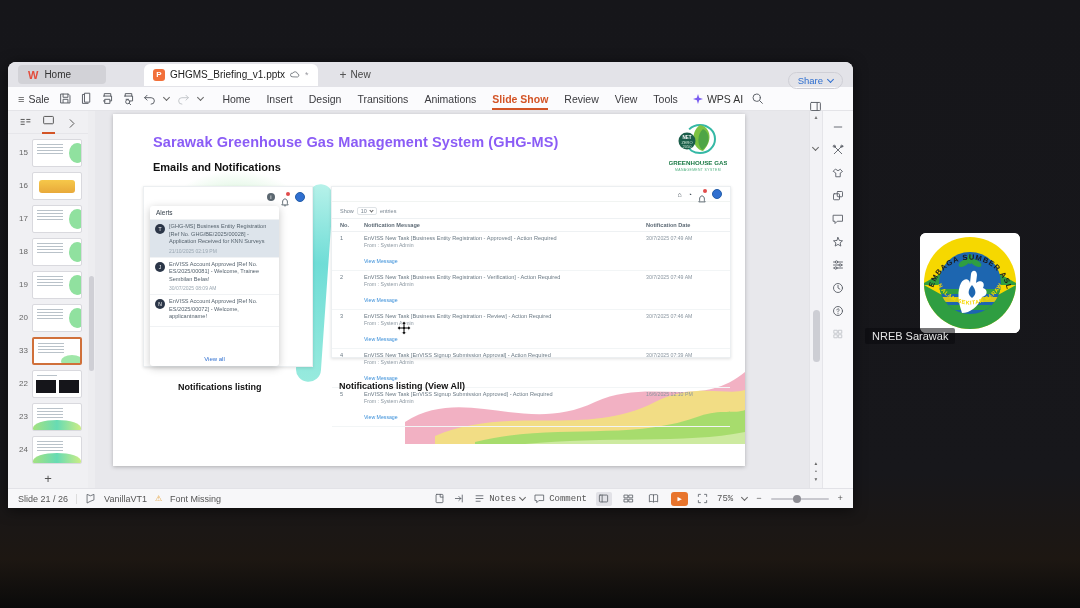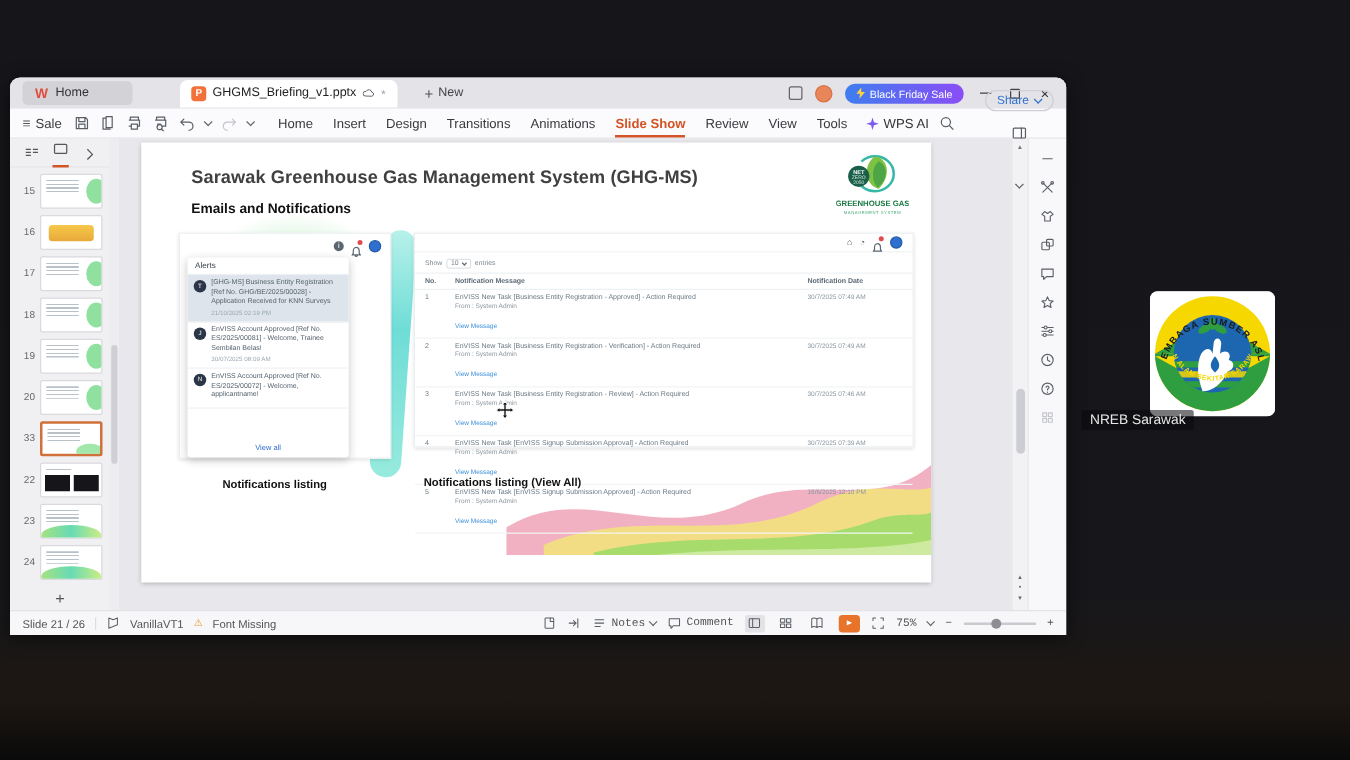--- a/index.html
+++ b/index.html
@@ -65,21 +65,21 @@
     background:linear-gradient(90deg,#9fe07a,#5fd9b0,#c9ec7e);opacity:.95;}
   .trowt[data-variant="selected"] .t-deco{right:-3px;top:auto;bottom:-4px;width:22px;height:12px;background:#8fe39a;}
   .add-slide{height:20px;display:flex;align-items:center;justify-content:center;font-size:13px;color:#555;}
   .pscroll{width:7px;background:#ededf0;position:relative;}
   .pscroll .pthumb{position:absolute;left:1px;width:5px;border-radius:3px;background:#cfcfd5;top:165px;height:95px;}
   
   .editor{flex:1;background:#e8e8ec;position:relative;min-width:0;}
   .notesbar{position:absolute;left:0;right:0;bottom:0;height:20px;background:#f3f3f6;border-top:1px solid #dddde2;
     font-size:9px;color:#9a9aa2;display:flex;align-items:center;padding:0 14px;}
   .page{position:absolute;left:18px;top:3px;width:632px;height:352px;background:#fff;box-shadow:0 1px 4px rgba(0,0,0,.25);overflow:hidden;}
-  .s-title{position:absolute;left:40px;top:20px;font-size:14.5px;font-weight:bold;color:#404040;letter-spacing:.1px;}
+  .s-title{position:absolute;left:40px;top:20px;font-size:14.5px;font-weight:bold;color:#8b5cf6;letter-spacing:.1px;}
   .s-sub{position:absolute;left:40px;top:47px;font-size:11px;font-weight:bold;color:#111;}
   .blob{position:absolute;left:58px;top:56px;width:130px;height:74px;border-radius:50%;
     background:radial-gradient(ellipse at center,rgba(140,224,150,.45),rgba(140,224,150,0) 70%);}
   .ribbon{position:absolute;left:189px;top:70px;width:25px;height:198px;border-radius:14px;
     background:linear-gradient(180deg,#aef0e7,#5fd9d2 40%,#8ce8da);transform:rotate(4deg);opacity:.9;}
   .shot{position:absolute;background:#fff;border:1px solid #eceff1;box-shadow:0 1px 3px rgba(0,0,0,.12);}
   .shot-alerts{left:30px;top:72px;width:170px;height:181px;}
   .shot-icons{position:absolute;top:5px;right:7px;display:flex;align-items:center;gap:6px;}
   .mini-info{width:8px;height:8px;border-radius:50%;background:#5b6770;color:#fff;font-size:6px;display:flex;align-items:center;justify-content:center;}
   .mini-bell{position:relative;width:8px;height:9px;}
@@ -152,37 +152,20 @@
       <span>GHGMS_Briefing_v1.pptx</span>
       <svg class="ic" style="width:10px;height:10px" viewBox="0 0 16 16">
           <path d="M4 11a3 3 0 1 1 .5-5.9A4 4 0 0 1 12 6a2.6 2.6 0 0 1 .5 5z"></path>
         </svg>
       <span class="dot-mod">*</span>
     </div>
     <div class="new-tab">
       <span class="plus">+</span>
       <span>New</span>
     </div>
-    <div class="tab-right">
-      <span class="winsq"></span>
-      <span class="avatar-circ"></span>
-      <span class="promo">
-        <svg width="7" height="9" viewBox="0 0 7 9">
-            <path d="M4 0 L0 5 H3 L2.5 9 L7 3.5 H4 Z" fill="#ffd43b"></path>
-          </svg>
-        <span>Black Friday Sale</span>
-      </span>
-      <span class="cap">
-          <span class="minimize-bar"></span>
-        </span>
-      <span class="cap">
-          <span class="restore-box"></span>
-        </span>
-      <span class="cap close-x">×</span>
-    </div>
   </div>
 
   <div class="menubar">
     <span class="file-btn">
       <span class="hamb">≡</span>
       <span>Sale</span>
     </span>
     <span class="qat">
       <svg class="ic" viewBox="0 0 16 16">
           <path d="M2.5 2.5h9l2 2v9h-11zM5 2.5v4h6v-4M5 13v-4h6v4"></path>
@@ -579,21 +562,21 @@
       <svg class="ic" style="width:11px;height:11px" viewBox="0 0 16 16">
           <path d="M2 8h8M7 5l3 3-3 3M12 3v10"></path>
         </svg>
       <span style="display:flex;align-items:center;gap:4px">
         <svg class="ic" style="width:11px;height:11px" viewBox="0 0 16 16">
             <path d="M3 4h10M3 8h10M3 12h6"></path>
           </svg>
         <span>Notes</span>
           <span class="chev"></span>
       </span>
-      <span style="display:flex;align-items:flex-start;gap:4px">
+      <span style="display:flex;align-items:center;gap:4px">
         <svg class="ic" style="width:11px;height:11px" viewBox="0 0 16 16">
             <path d="M2 3h12v8h-7l-3 3v-3h-2z"></path>
           </svg>
         <span>Comment</span>
       </span>
       <span class="viewbtn on">
           <svg class="ic" style="width:11px;height:11px" viewBox="0 0 16 16">
             <rect x="2" y="3" width="12" height="10" rx="1"></rect>
             <path d="M6 3v10"></path>
           </svg>

